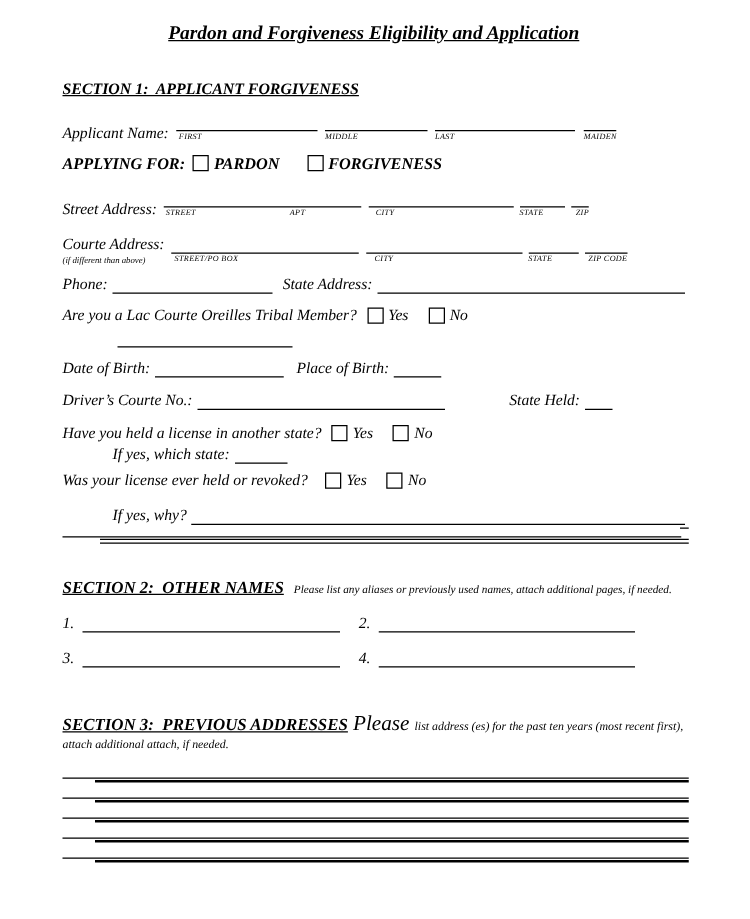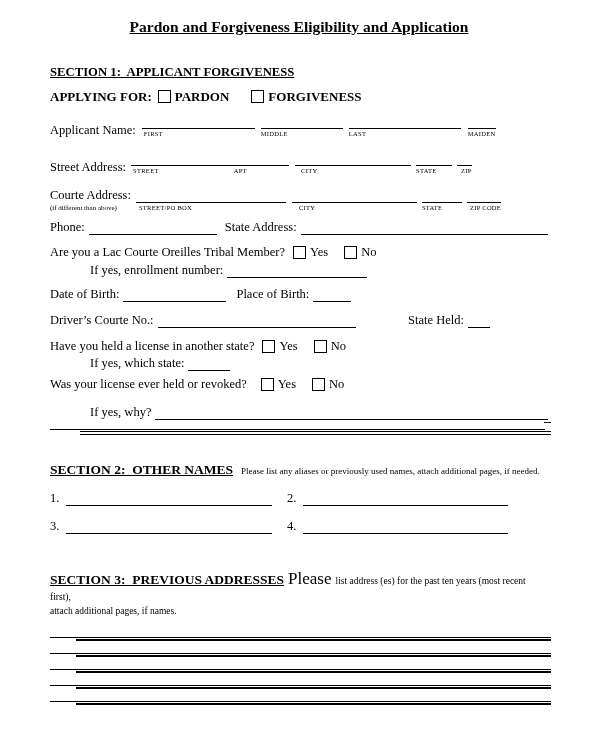--- a/index.html
+++ b/index.html
@@ -1,19 +1,19 @@
 <!DOCTYPE html>
 <html><head>
 <meta charset="utf-8">
 <style>
   html,body{margin:0;padding:0;background:#fff;}
   .page{
     width:600px;height:735px;box-sizing:border-box;background:#fff;color:#000;
     font-family:"Liberation Serif","DejaVu Serif",serif;
-    padding:16px 52px 0 50px;position:relative;overflow:hidden;
+    padding:16px 52px 0 50px;position:relative;overflow:hidden;font-style:italic;
   }
   .title{text-align:center;font-size:15.5px;font-weight:bold;line-height:22px;}
   .title span{text-decoration:underline;}
   .sec-head{font-size:12.7px;font-weight:bold;text-decoration:underline;white-space:pre;}
   .row{display:flex;align-items:flex-end;font-size:12.5px;line-height:15px;}
   .b{font-weight:bold;}
   .fl{border-bottom:1px solid #000;height:14px;flex:0 0 auto;}
   .grow{flex:1 1 auto;}
   .lg{display:flex;flex-direction:column;flex:0 0 auto;}
   .lg .fl{height:14px;width:100%;}
@@ -39,56 +39,56 @@
 <div class="page">
 
   <div class="title">
     <span>Pardon and Forgiveness Eligibility and Application</span>
   </div>
 
   <div style="margin-top:24px;">
     <span class="sec-head">SECTION 1:  APPLICANT FORGIVENESS</span>
   </div>
 
+  <div class="row" style="margin-top:10px;">
+    <span style="flex:0 0 auto;">Applicant Name:</span>
+    <span class="lg" style="width:113px;margin-left:6px;">
+      <span class="fl"></span>
+      <span class="caps">
+          <span style="margin-left:2px;">FIRST</span>
+        </span>
+    </span>
+    <span class="lg" style="width:82px;margin-left:6px;">
+      <span class="fl"></span>
+      <span class="caps">
+          <span>MIDDLE</span>
+        </span>
+    </span>
+    <span class="lg" style="width:112px;margin-left:6px;">
+      <span class="fl"></span>
+      <span class="caps">
+          <span>LAST</span>
+        </span>
+    </span>
+    <span class="lg grow" style="margin-left:7px;">
+      <span class="fl"></span>
+      <span class="caps">
+          <span>MAIDEN</span>
+        </span>
+    </span>
+  </div>
+
   <div class="row" style="margin-top:9px;align-items:center;">
     <span class="b" style="font-size:13px;">APPLYING FOR:</span>
     <span class="cb" style="margin-left:6px;"></span>
     <span class="b cbl" style="font-size:13px;">PARDON</span>
     <span class="cb" style="margin-left:22px;"></span>
     <span class="b cbl" style="font-size:13px;">FORGIVENESS</span>
   </div>
 
-  <div class="row" style="margin-top:10px;">
-    <span style="flex:0 0 auto;">Applicant Name:</span>
-    <span class="lg" style="width:113px;margin-left:6px;">
-      <span class="fl"></span>
-      <span class="caps">
-          <span style="margin-left:2px;">FIRST</span>
-        </span>
-    </span>
-    <span class="lg" style="width:82px;margin-left:6px;">
-      <span class="fl"></span>
-      <span class="caps">
-          <span>MIDDLE</span>
-        </span>
-    </span>
-    <span class="lg" style="width:112px;margin-left:6px;">
-      <span class="fl"></span>
-      <span class="caps">
-          <span>LAST</span>
-        </span>
-    </span>
-    <span class="lg grow" style="margin-left:7px;">
-      <span class="fl"></span>
-      <span class="caps">
-          <span>MAIDEN</span>
-        </span>
-    </span>
-  </div>
-
   <div class="row" style="margin-top:13px;">
     <span style="flex:0 0 auto;">Street Address:</span>
     <span class="lg" style="width:158px;margin-left:5px;">
       <span class="fl"></span>
       <span class="caps">
         <span style="margin-left:2px;">STREET</span>
         <span style="margin-left:75px;">APT</span>
       </span>
     </span>
     <span class="lg" style="width:116px;margin-left:6px;">
@@ -150,21 +150,20 @@
   </div>
 
   <div class="row" style="margin-top:10px;align-items:center;">
     <span>Are you a Lac Courte Oreilles Tribal Member?</span>
     <span class="cb" style="margin-left:8px;"></span>
     <span class="cbl">Yes</span>
     <span class="cb" style="margin-left:16px;"></span>
     <span class="cbl">No</span>
   </div>
   <div class="row indent" style="margin-top:3px;">
-    <span>If yes, enrollment number:</span>
     <span class="fl" style="width:140px;margin-left:4px;"></span>
   </div>
 
   <div class="row" style="margin-top:9px;">
     <span>Date of Birth:</span>
     <span class="fl" style="width:103px;margin-left:4px;"></span>
     <span style="margin-left:10px;">Place of Birth:</span>
     <span class="fl" style="width:38px;margin-left:4px;"></span>
   </div>
 
@@ -223,21 +222,21 @@
     <span class="fl" style="width:206px;"></span>
     <span class="itemnum" style="margin-left:15px;">4.</span>
     <span class="fl" style="width:205px;"></span>
   </div>
 
   <div style="margin-top:37px;line-height:15px;">
     <span class="sec-head" style="font-size:13.5px;">SECTION 3:  PREVIOUS ADDRESSES</span>
     <span style="font-size:17px;">Please</span>
     <span class="note35">list address (es) for the past ten years (most recent first),</span>
   </div>
-  <div class="note35" style="margin-top:2px;">attach additional pages, if names.</div>
+  <div class="note35" style="margin-top:2px;">attach additional attach, if needed.</div>
 
   <div style="margin-top:14px;">
     <div class="rrow">
         <span class="thin"></span>
         <span class="thick"></span>
       </div>
     <div class="rrow">
         <span class="thin"></span>
         <span class="thick"></span>
       </div>

